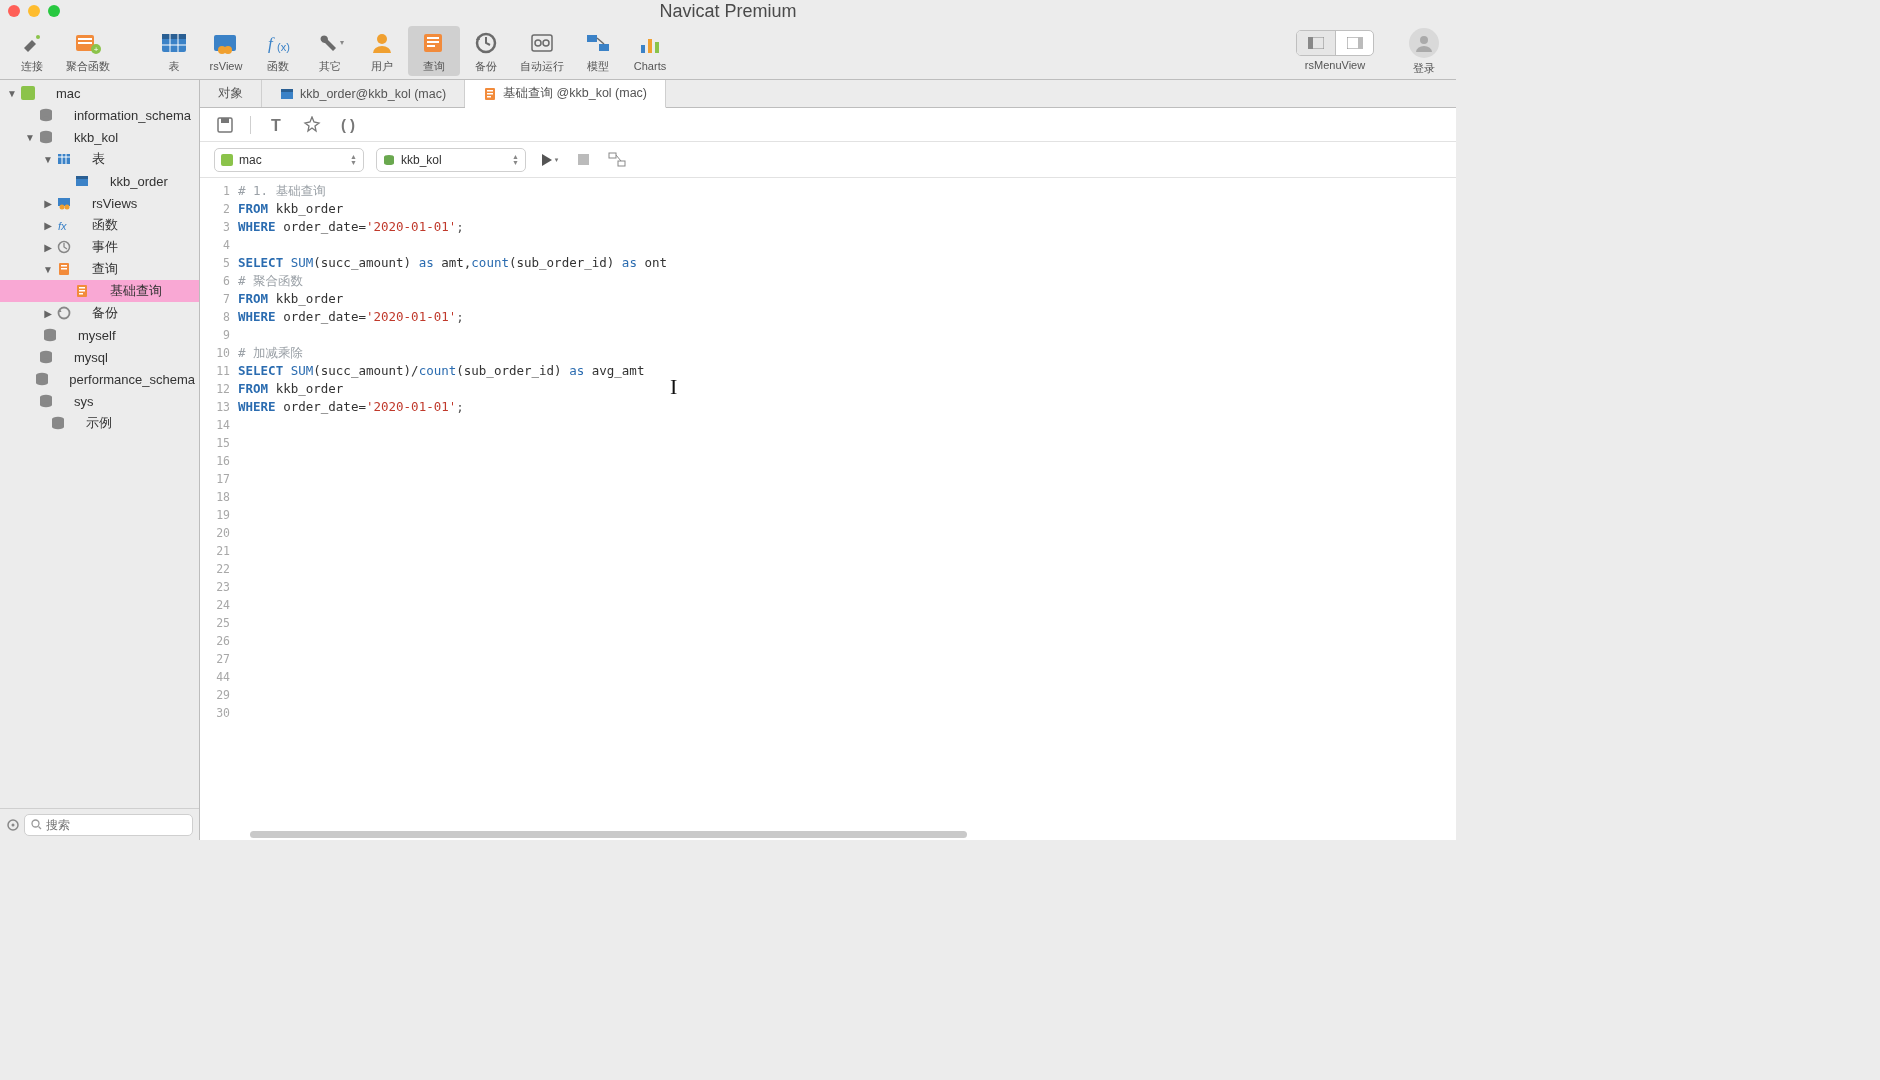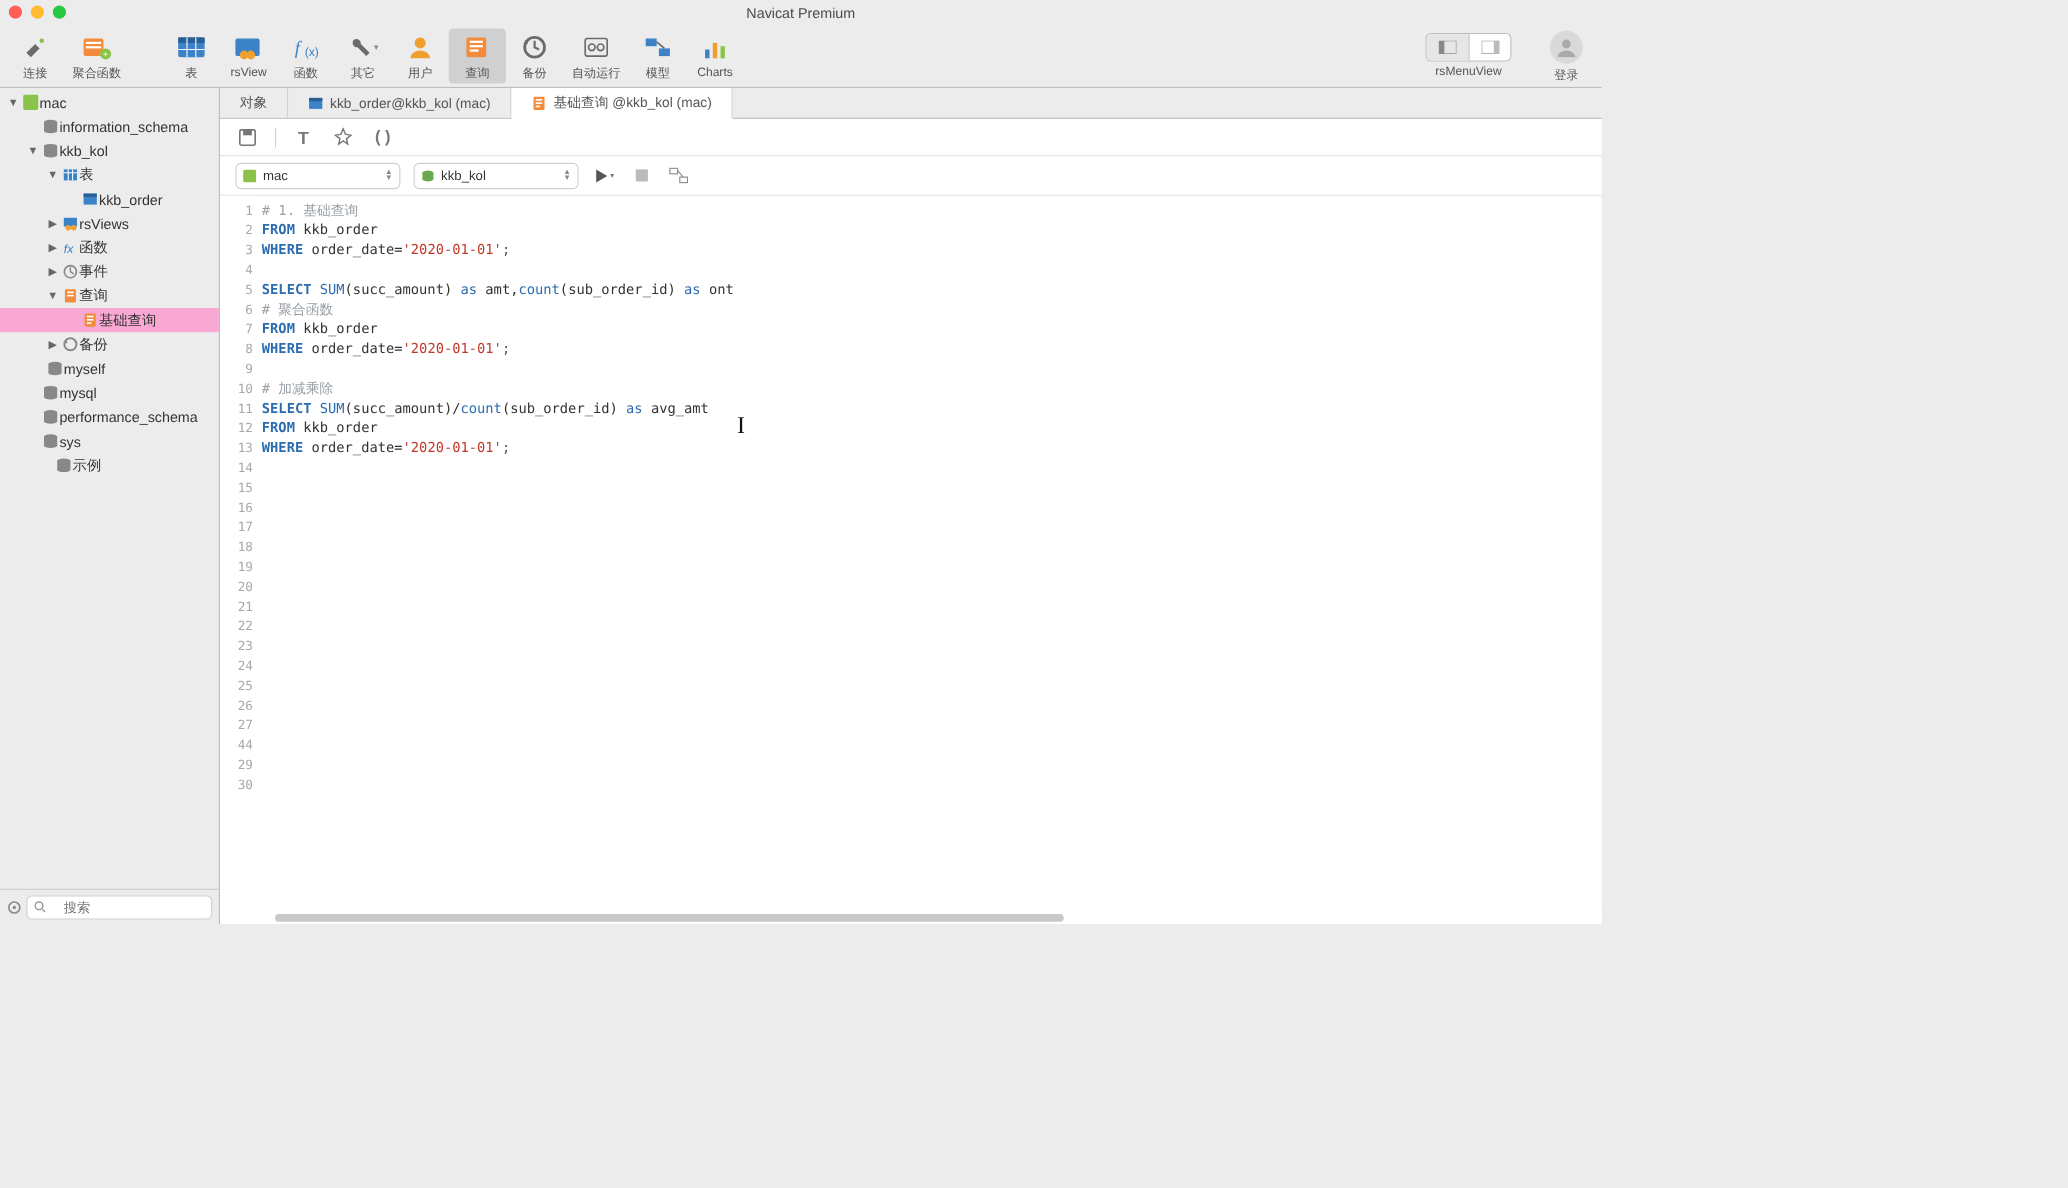--- a/index.html
+++ b/index.html
@@ -27,21 +27,21 @@
 }
 .traffic { display: flex; gap: 8px; align-items: center; }
 .tl { width: 12px; height: 12px; border-radius: 50%; }
 .tl-close { background: #ff5f57; }
 .tl-min { background: #febc2e; }
 .tl-max { background: #28c840; }
 .title {
   position: absolute;
   left: 0; right: 0;
   text-align: center;
-  font-size: 13px;
+  font-size: 18px;
   color: #4a4a4a;
 }
 .toolbar {
   height: 58px;
   display: flex;
   align-items: center;
   padding: 0 6px;
   border-bottom: 1px solid #bdbdbd;
   background: #ececec;
 }
@@ -94,32 +94,32 @@
   height: 22px;
   padding-right: 4px;
   cursor: default;
 }
 .tree-row.selected { background: #f9a8d4; }
 .disclosure {
   width: 12px; height: 12px; margin-right: 2px;
   display:flex;align-items:center;justify-content:center;
   font-size: 10px; color:#666;
 }
-.tree-icon { width: 16px; height:16px; margin-right: 0; display:flex;align-items:center;justify-content:center; }
+.tree-icon { width: 16px; height:16px; margin-right: 20px; display:flex;align-items:center;justify-content:center; }
 .tree-label { font-size: 13px; color: #333; white-space: nowrap; }
 .sidebar-footer {
   height: 32px; display:flex; align-items:center;
   padding: 0 6px; gap: 4px;
   border-top: 1px solid #cfcfcf;
 }
 .sidebar-footer .settings-icon { color:#777; }
 .search-box {
   flex:1; display:flex; align-items:center;
   background:#fff; border:1px solid #cfcfcf; border-radius: 5px;
-  height: 22px; padding: 0 6px; gap: 16px;
+  height: 22px; padding: 0 6px; gap: 4px;
 }
 .search-box input {
   border:none; outline:none; font-size:12px; width:100%; background:transparent;
 }
 .main { flex:1; display:flex; flex-direction:column; background:#fff; min-width:0; }
 .tabs {
   height: 28px; display:flex; align-items:stretch;
   background:#ececec; border-bottom:1px solid #bdbdbd;
 }
 .tab {

